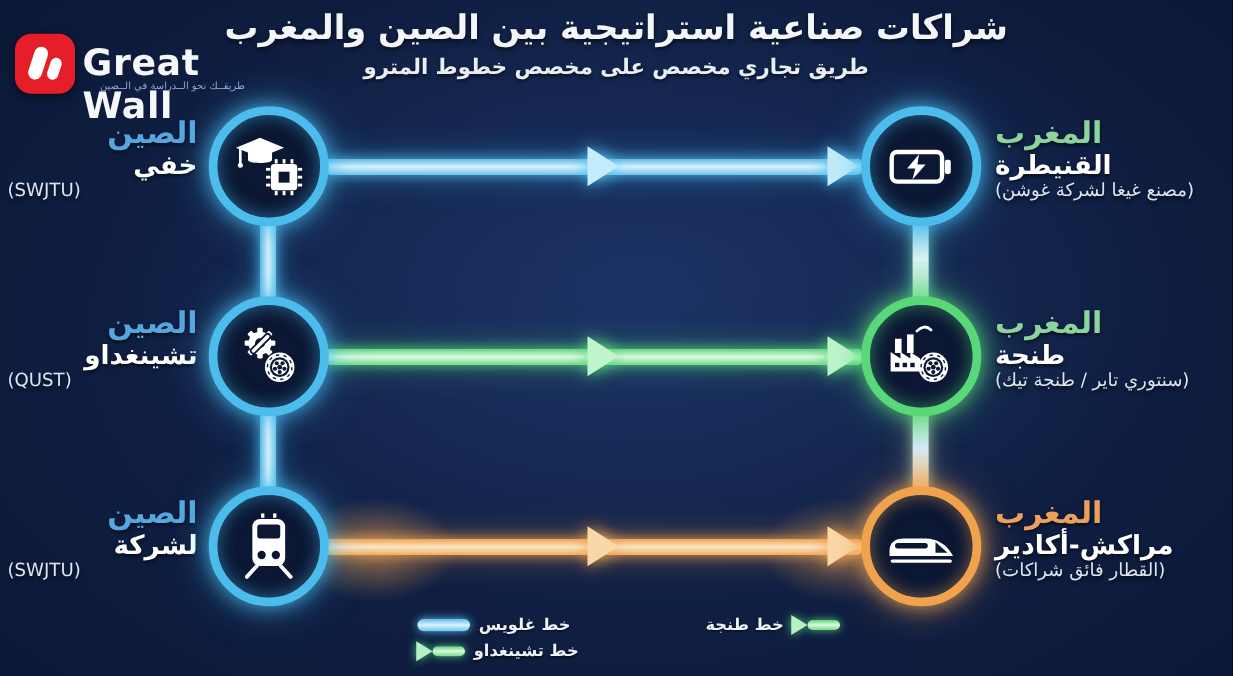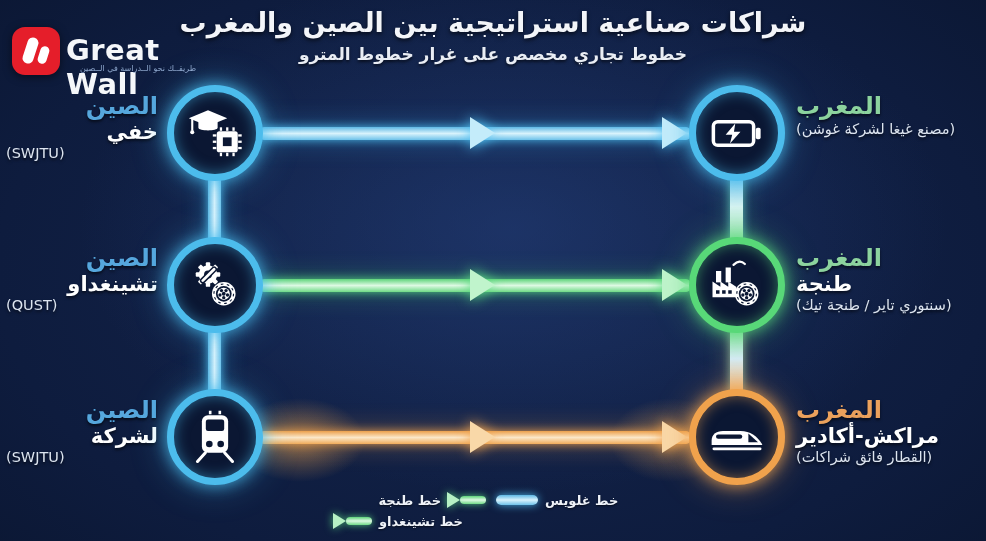--- a/index.html
+++ b/index.html
@@ -108,21 +108,21 @@
   <div class="flare orange-l"></div>
   <div class="flare orange-r"></div>
 
   <div class="logo-mark">
     <span class="logo-slash s1"></span>
     <span class="logo-slash s2"></span>
   </div>
   <div class="brand">Great Wall</div>
   <div class="tagline">طريقــك نحو الــدراسة في الــصين</div>
   <div class="title">شراكات صناعية استراتيجية بين الصين والمغرب</div>
-  <div class="subtitle">خطوط تجاري مخصص على غرار خطوط المترو</div>
+  <div class="subtitle">طريق تجاري مخصص على مخصص خطوط المترو</div>
 
   <div class="vtrack blue" style="left:208px; top:177px;"></div>
   <div class="vtrack blue" style="left:208px; top:329px;"></div>
   <div class="vtrack bluegreen" style="left:730px; top:177px;"></div>
   <div class="vtrack greenorange" style="left:730px; top:329px;"></div>
 
   <div class="htrack blue" style="top:127px;"></div>
   <div class="ah blue" style="left:470px; top:117px;"></div>
   <div class="ah blue" style="left:662px; top:117px;"></div>
 
@@ -163,20 +163,21 @@
   </div>
   <div class="station blue" style="left:689px; top:85px;">
     <svg viewBox="0 0 64 64">
       <rect x="5" y="19" width="46" height="27" rx="5" fill="none" stroke="#fff" stroke-width="4"></rect>
       <rect x="53.5" y="26" width="5.5" height="13" rx="2" fill="#fff"></rect>
       <polygon points="30,21 19,34 26.5,34 24,44 36,30.5 28.5,30.5" fill="#fff"></polygon>
     </svg>
   </div>
   <div class="sl right" style="top:93px;">
     <div class="country c-green">المغرب</div>
+    <div class="city">القنيطرة</div>
     <div class="note">(مصنع غيغا لشركة غوشن)</div>
   </div>
 
   <div class="sl left" style="top:245px;">
     <div class="country c-blue">الصين</div>
     <div class="city">تشينغداو</div>
     <div class="note ltr">(QUST)</div>
   </div>
   <div class="station blue" style="left:167px; top:237px;">
     <svg viewBox="0 0 64 64">
@@ -257,32 +258,32 @@
       <rect x="4" y="44" width="56" height="3" rx="1.5" fill="#fff"></rect>
     </svg>
   </div>
   <div class="sl right" style="top:397px;">
     <div class="country c-orange">المغرب</div>
     <div class="city">مراكش-أكادير</div>
     <div class="note">(القطار فائق شراكات)</div>
   </div>
 
   <div class="legend">
+    <div class="lg-item endward">
+      <span>خط غلويس</span>
+      <span class="lg-bar"></span>
+    </div>
     <div class="lg-item">
       <span class="lg-arrow green">
           <span class="bar"></span>
           <span class="head"></span>
         </span>
       <span>خط طنجة</span>
     </div>
     <div class="lg-item endward">
-      <span>خط غلويس</span>
-      <span class="lg-bar"></span>
-    </div>
-    <div class="lg-item endward">
       <span>خط تشينغداو</span>
       <span class="lg-arrow green">
           <span class="bar"></span>
           <span class="head"></span>
         </span>
     </div>
   </div>
 
 </div>
 

